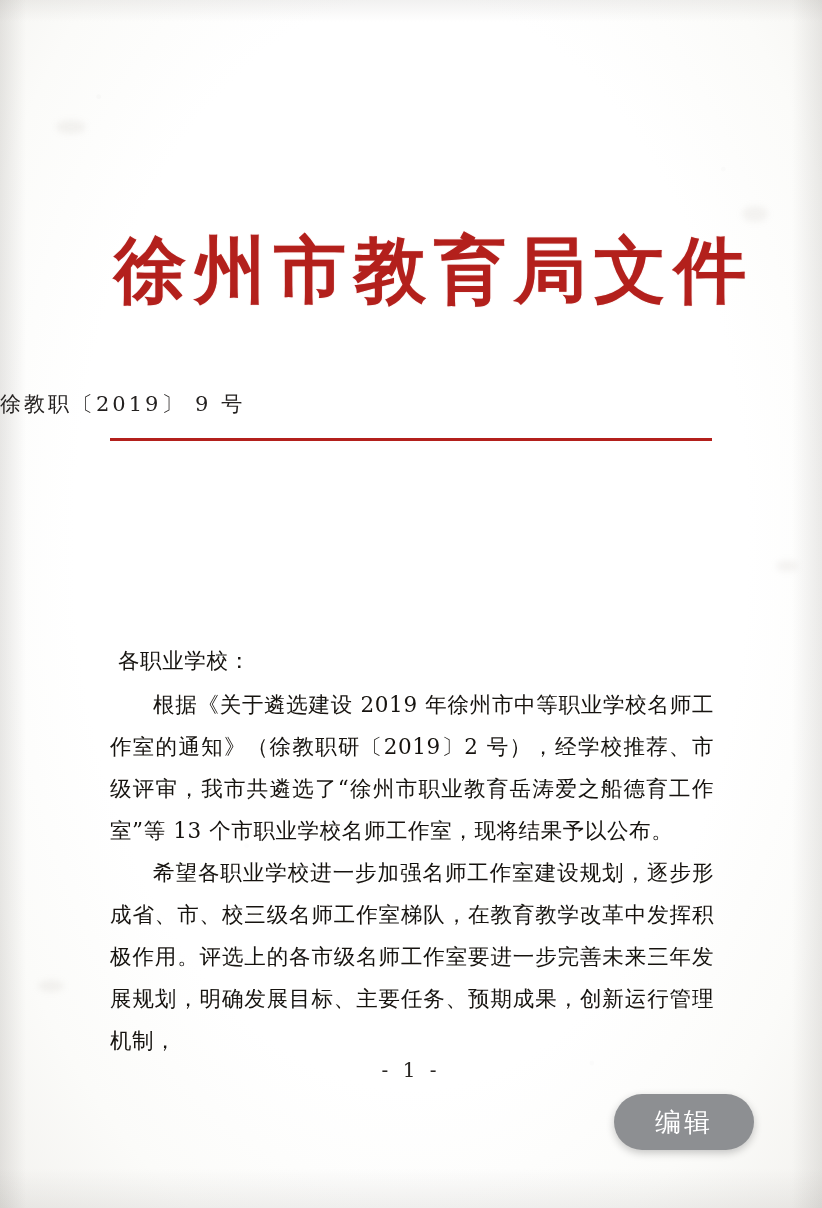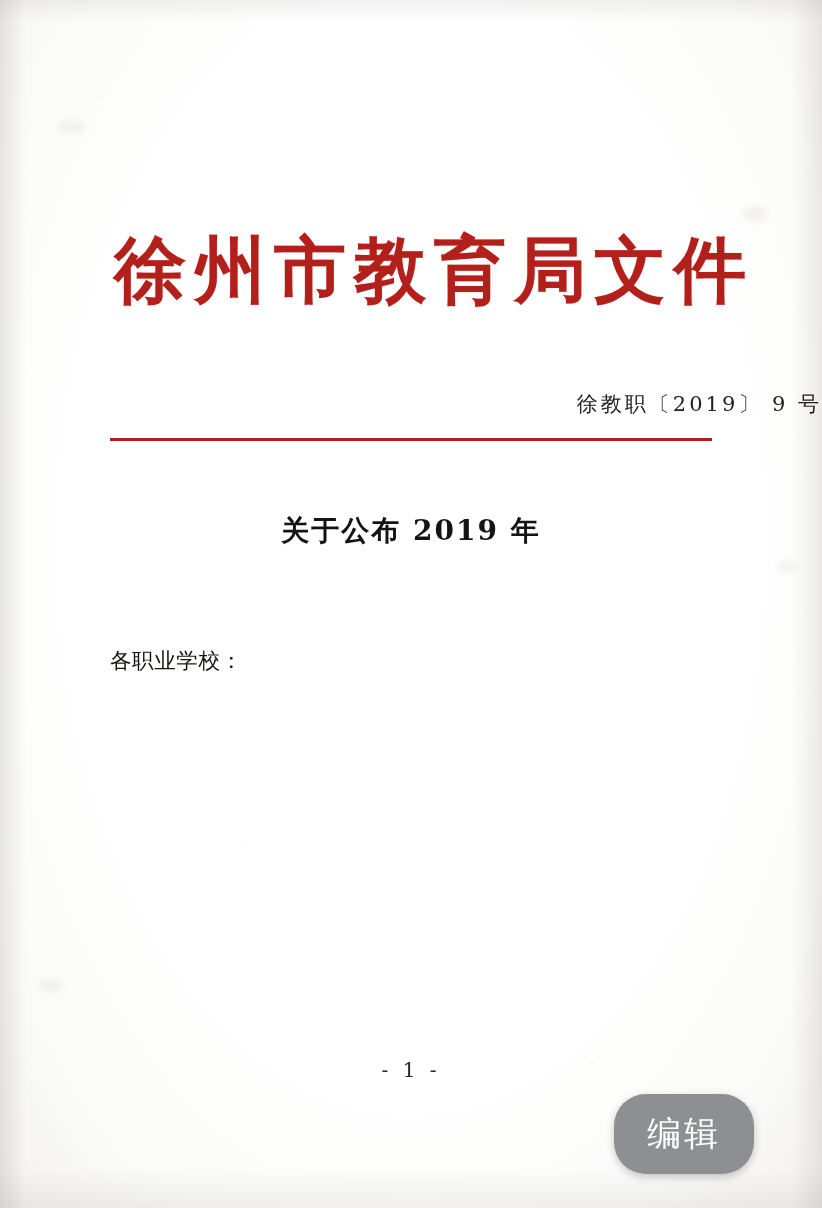--- a/index.html
+++ b/index.html
@@ -72,21 +72,21 @@
     text-shadow: 0 0 1px rgba(179,32,28,0.45);
     white-space: nowrap;
     margin-left: 23px;
   }
 
   .doc-number {
     position: absolute;
     top: 390px;
     left: 0;
     width: 100%;
-    text-align: right;
+    text-align: left;
     font-size: 21px;
     letter-spacing: 3px;
     color: #23201f;
     font-family: "DejaVu Serif", "Liberation Serif", serif;
   }
 
   .red-rule {
     position: absolute;
     top: 438px;
     left: 110px;
@@ -118,21 +118,21 @@
     left: 110px;
     width: 604px;
     font-family: "DejaVu Serif", "Liberation Serif", serif;
     font-size: 21.5px;
     line-height: 42px;
     color: #16130f;
     letter-spacing: 0.6px;
     text-align: justify;
   }
   .salutation {
-    margin: 0 0 2px 0;
+    margin: 0 0 2px 8px;
     text-align: left;
   }
   .para {
     margin: 0;
     text-indent: 2em;
   }
 
   
   .page-number {
     position: absolute;
@@ -145,29 +145,29 @@
     color: #2a2724;
     font-family: "DejaVu Serif", "Liberation Serif", serif;
   }
 
   
   .edit-button {
     position: absolute;
     left: 614px;
     top: 1094px;
     width: 140px;
-    height: 80px;
+    height: 56px;
     border-radius: 32px;
     background: #8d8f92;
     color: #ffffff;
     display: flex;
     align-items: center;
     justify-content: center;
     font-family: Liberation Mono, monospace;
-    font-size: 34px;
+    font-size: 26px;
     letter-spacing: 3px;
     box-shadow: 0 3px 9px rgba(0,0,0,0.22);
     cursor: pointer;
     user-select: none;
   }
 
   
   .blotch {
     position: absolute;
     border-radius: 50%;
@@ -192,25 +192,26 @@
   <div class="blotch" style="left:776px; top:560px; width:22px; height:12px;"></div>
   <div class="blotch" style="left:38px;  top:980px; width:26px; height:12px;"></div>
 
   <div class="masthead">徐州市教育局文件</div>
 
   <div class="doc-number">徐教职〔2019〕 9 号</div>
 
   <div class="red-rule"></div>
 
   <div class="doc-title">
-    <span class="line1">关于公布 2019 年</span>
   </div>
 
   <div class="body-text">
     <p class="salutation">各职业学校：</p>
+    <p class="para">根据《关于遴选建设 2019 年徐州市中等职业学校名师工作室的通知》（徐教职研〔2019〕2 号），经学校推荐、市级评审，我市共遴选了“徐州市职业教育岳涛爱之船德育工作室”等 13 个市职业学校名师工作室，现将结果予以公布。</p>
+    <p class="para">希望各职业学校进一步加强名师工作室建设规划，逐步形成省、市、校三级名师工作室梯队，在教育教学改革中发挥积极作用。评选上的各市级名师工作室要进一步完善未来三年发展规划，明确发展目标、主要任务、预期成果，创新运行管理机制，</p>
   </div>
 
   <div class="page-number">- 1 -</div>
 
   <div class="edit-button">
     <span>编辑</span>
   </div>
 
 </div>
 

